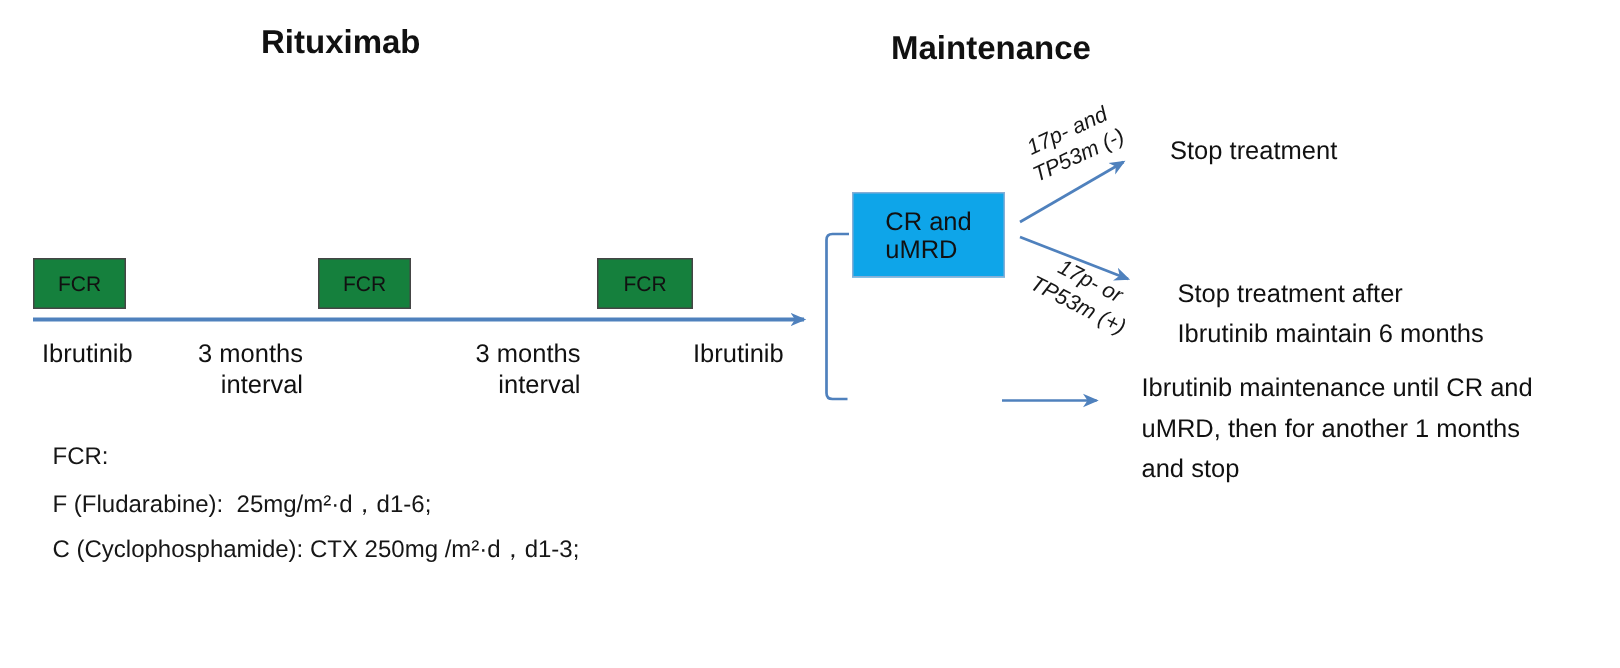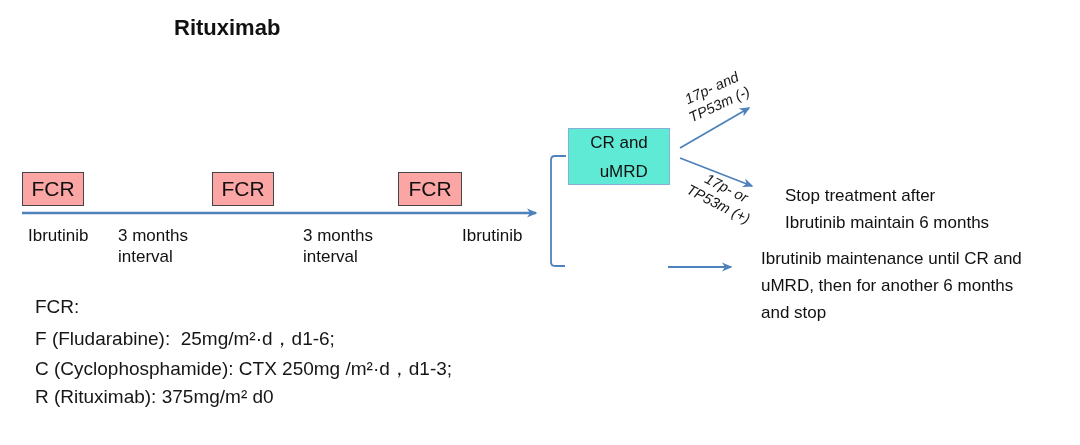--- a/index.html
+++ b/index.html
@@ -15,61 +15,61 @@
   .abs { position: absolute; }
   .phase-title {
     font-size: 22px;
     font-weight: bold;
     color: #111;
     white-space: nowrap;
   }
   .fcr-box {
     position: absolute;
     border: 1.5px solid #454545;
-    background: #fca5a5;
+    background: #15803d;
     display: flex;
     align-items: center;
     justify-content: center;
-    font-size: 21px;
+    font-size: 14px;
     color: #111;
   }
   .flow-box {
     position: absolute;
     border: 1.5px solid #86aed6;
-    background: #5eead4;
+    background: #0ea5e9;
     display: flex;
     align-items: center;
     justify-content: center;
-    text-align: right;
+    text-align: left;
     font-size: 17px;
-    line-height: 29px;
+    line-height: 19px;
     color: #111;
     white-space: pre-line;
   }
   .label {
     position: absolute;
     font-size: 17px;
     line-height: 21px;
     color: #111;
     white-space: pre-line;
   }
-  .label.center { text-align: left; }
+  .label.center { text-align: right; }
   .multiline-27 { line-height: 27px; }
   .branch-label {
     position: absolute;
     font-size: 14.5px;
     line-height: 18px;
     font-style: italic;
     text-align: center;
     white-space: pre-line;
     color: #161616;
   }
   .footnote {
     position: absolute;
-    font-size: 19px;
+    font-size: 16px;
     color: #161616;
     white-space: pre-wrap;
   }
   svg.connectors {
     position: absolute;
     left: 0; top: 0;
     width: 1080px; height: 445px;
     pointer-events: none;
   }
 </style>
@@ -90,44 +90,45 @@
     <path d="M566,156 L555,156 Q551,156 551,160 L551,262 Q551,266 555,266 L565,266" fill="none" stroke="#4f81bd" stroke-width="1.8"></path>
 
     <line x1="680" y1="148" x2="749" y2="108" stroke="#4f81bd" stroke-width="1.8" marker-end="url(#ah)"></line>
 
     <line x1="680" y1="158" x2="752" y2="186" stroke="#4f81bd" stroke-width="1.8" marker-end="url(#ah)"></line>
 
     <line x1="668" y1="267" x2="731" y2="267" stroke="#4f81bd" stroke-width="1.8" marker-end="url(#ah)"></line>
   </svg>
 
   <div class="abs phase-title" style="left:174px; top:15px;">Rituximab</div>
+  <div class="abs phase-title" style="left:594px; top:19px;">Maintenance</div>
 
   <div class="fcr-box" style="left:22px; top:172px; width:60px; height:32px;">FCR</div>
   <div class="fcr-box" style="left:212px; top:172px; width:60px; height:32px;">FCR</div>
   <div class="fcr-box" style="left:398px; top:172px; width:62px; height:32px;">FCR</div>
 
   <div class="label" style="left:28px; top:225px;">Ibrutinib</div>
   <div class="label center" style="left:118px; top:225px; width:84px;">3 months
 interval</div>
   <div class="label center" style="left:303px; top:225px; width:84px;">3 months
 interval</div>
   <div class="label" style="left:462px; top:225px;">Ibrutinib</div>
 
   <div class="flow-box" style="left:568px; top:128px; width:100px; height:55px;">CR and
 uMRD</div>
 
   <div class="branch-label" style="left:663px; top:78px; width:105px; transform:rotate(-25deg);">17p- and
 TP53m (-)</div>
   <div class="branch-label" style="left:670px; top:178px; width:105px; transform:rotate(27deg);">17p- or
 TP53m (+)</div>
 
+  <div class="label" style="left:780px; top:90px;">Stop treatment</div>
   <div class="label multiline-27" style="left:785px; top:182px;">Stop treatment after
 Ibrutinib maintain 6 months</div>
   <div class="label multiline-27" style="left:761px; top:245px;">Ibrutinib maintenance until CR and
-uMRD, then for another 6 months
+uMRD, then for another 1 months
 and stop</div>
 
   <div class="footnote" style="left:35px; top:296px;">FCR:</div>
   <div class="footnote" style="left:35px; top:326px;">F (Fludarabine):  25mg/m²·d，d1-6;</div>
   <div class="footnote" style="left:35px; top:356px;">C (Cyclophosphamide): CTX 250mg /m²·d，d1-3;</div>
-  <div class="footnote" style="left:35px; top:386px;">R (Rituximab): 375mg/m² d0</div>
 
 </div>
 
 </body></html>

